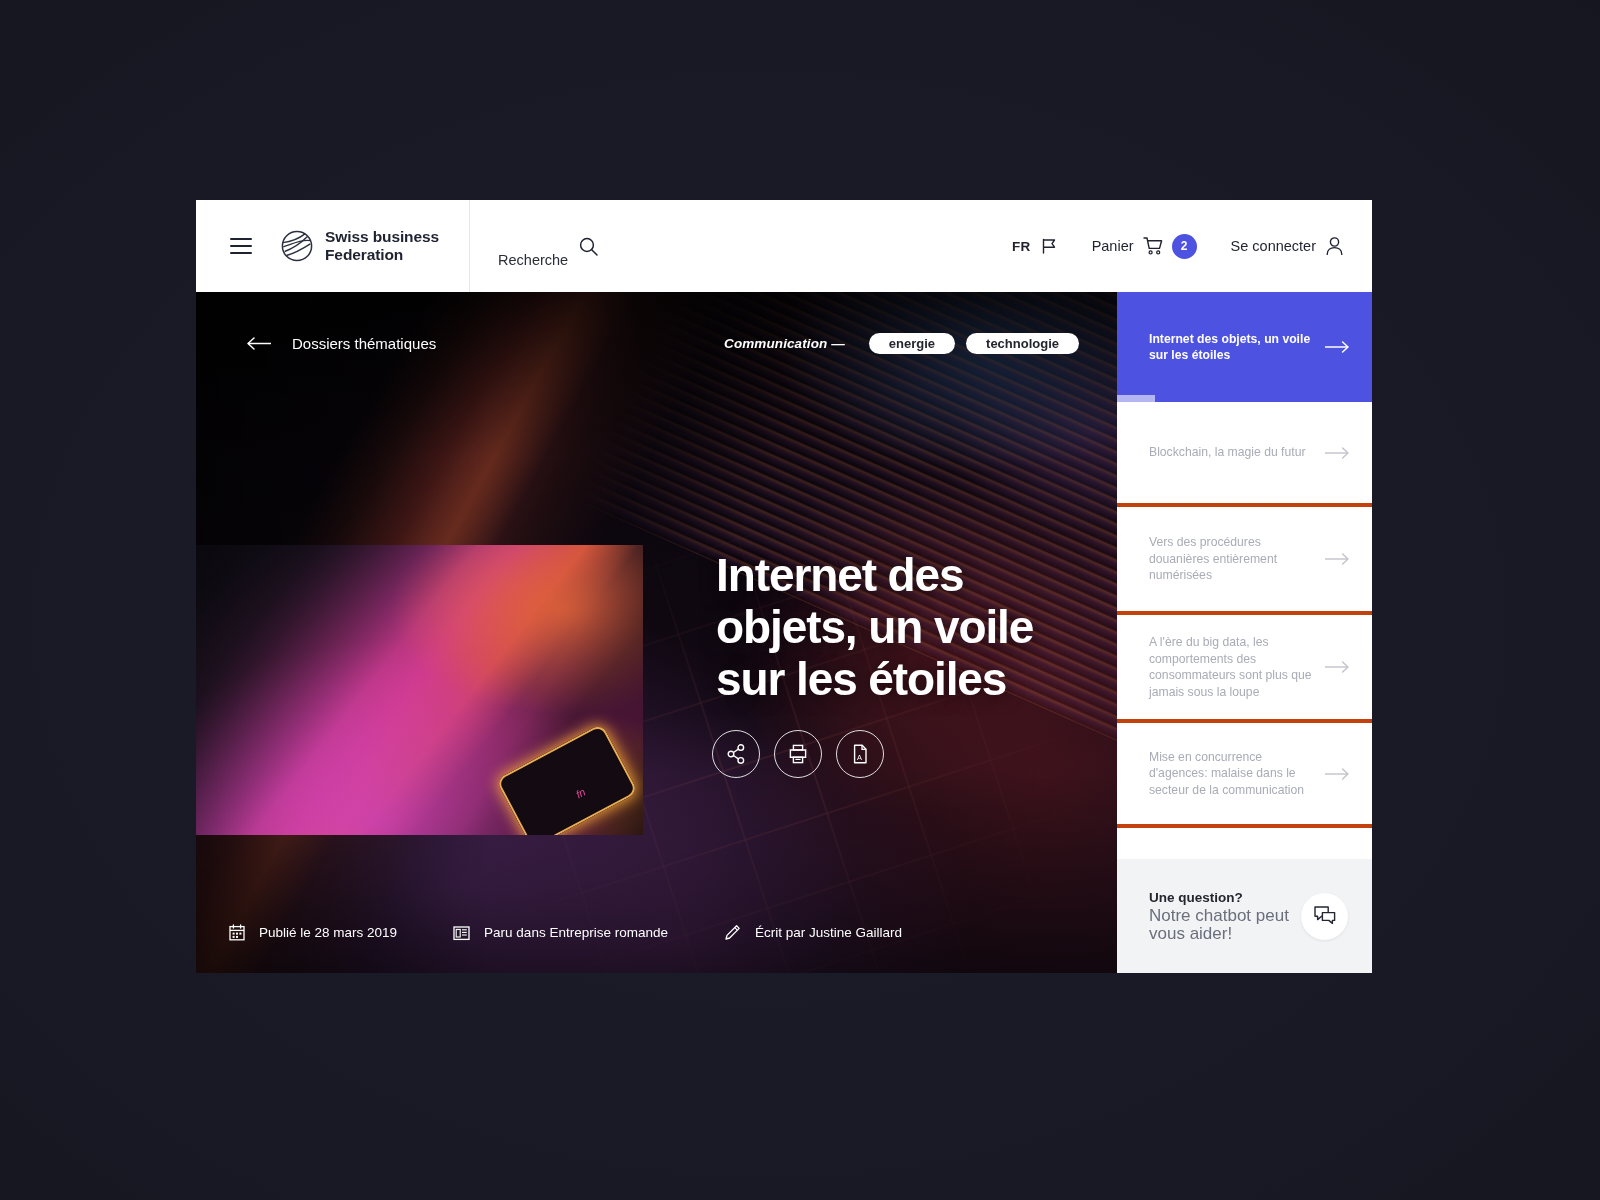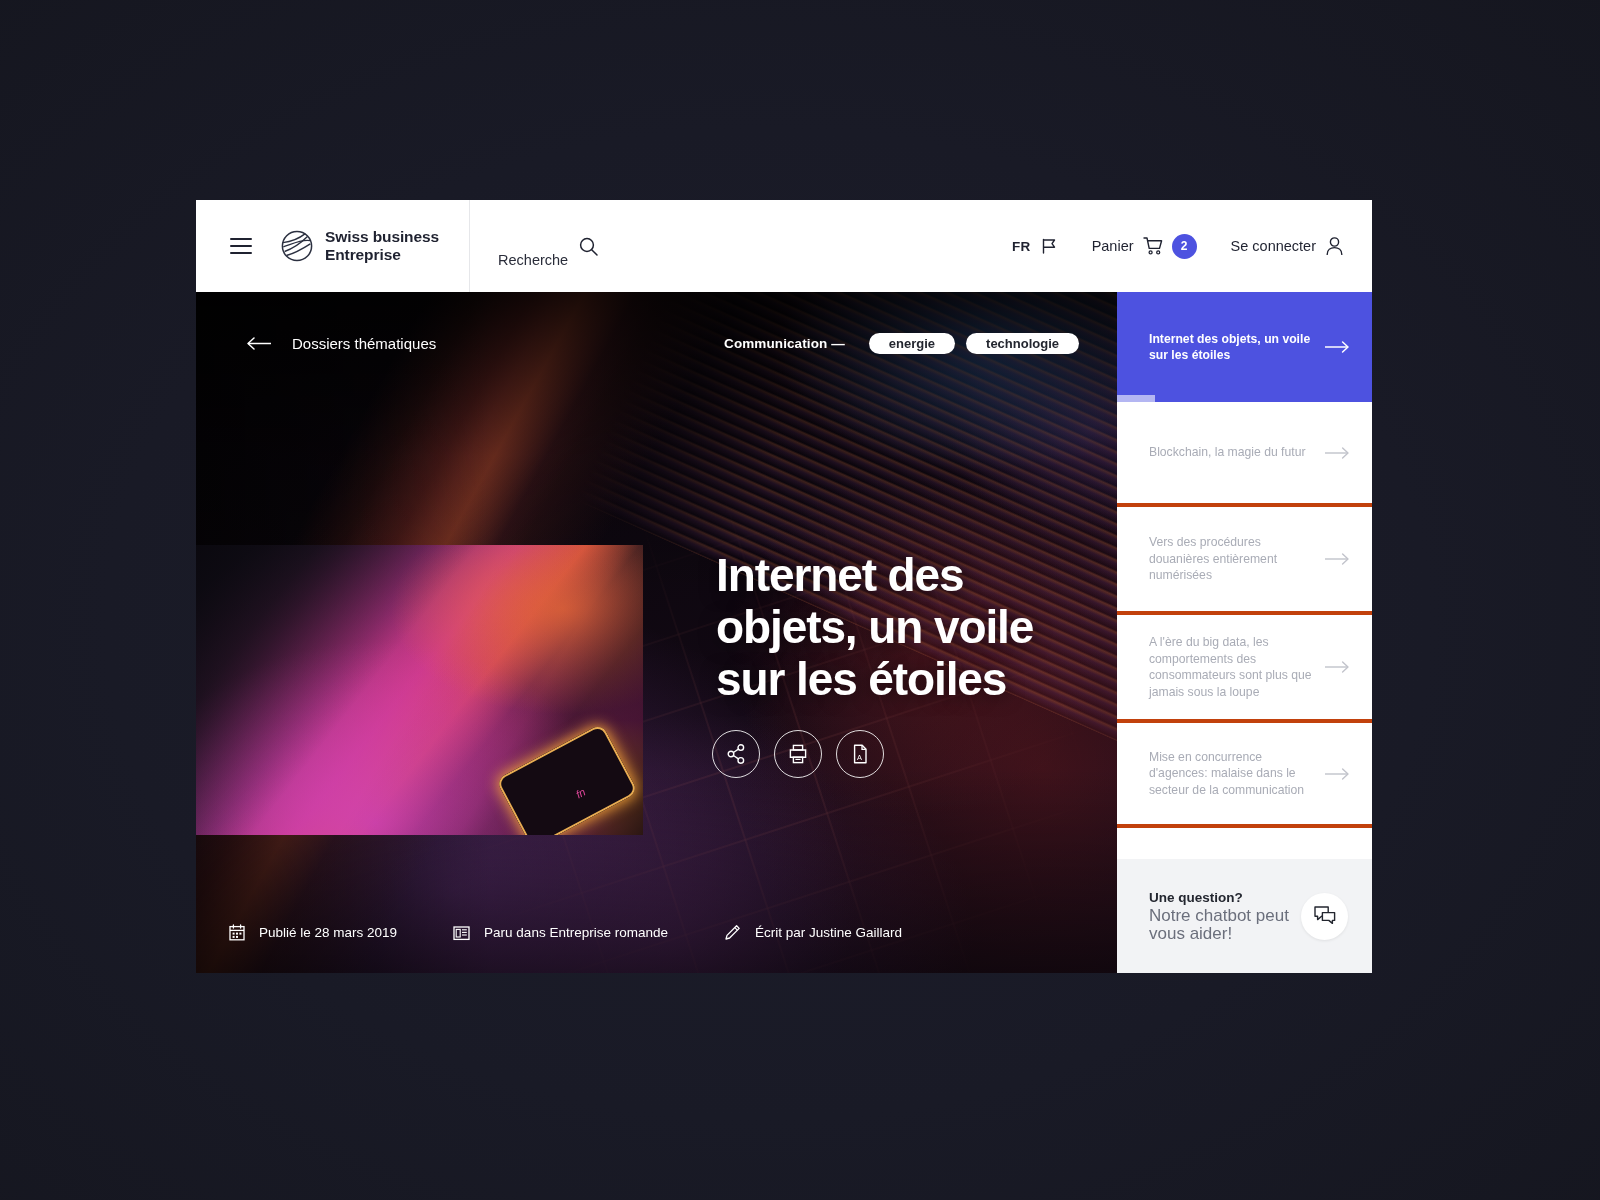--- a/index.html
+++ b/index.html
@@ -196,21 +196,21 @@
     display: flex; align-items: center; gap: 20px;
     cursor: pointer;
   }
   .back-link .txt { color: #fff; font-size: 15px; }
   .hero-tags {
     margin-left: auto;
     display: flex; align-items: center; gap: 11px;
   }
   .tag-section {
     color: #ffffff; font-size: 13.5px; font-weight: bold;
-    margin-right: 13px; letter-spacing: .1px;
+    margin-right: 13px; letter-spacing: .1px; font-style: italic;
   }
   .pill {
     background: #ffffff; color: #23262f;
     font-size: 13px; font-weight: bold;
     border-radius: 18px;
     padding: 3px 20px;
     cursor: pointer; white-space: nowrap;
   }
 
   
@@ -383,21 +383,21 @@
 
         <svg class="logo-mark" viewBox="0 0 34 34">
           <circle cx="17" cy="17" r="14.6" fill="none" stroke="#2b3040" stroke-width="1.5"></circle>
           <path d="M4.6 22.5 C12 20 21 14 27.5 7.6" fill="none" stroke="#2b3040" stroke-width="1.4"></path>
           <path d="M3.3 17.8 C11 15.5 21.5 10 30.1 11.6" fill="none" stroke="#2b3040" stroke-width="1.4"></path>
           <path d="M6.4 26.5 C13.5 24.5 23 19.5 30.3 14.8" fill="none" stroke="#2b3040" stroke-width="1.4"></path>
           <path d="M2.9 13.6 C10 12.8 19 9.5 25.3 4.6" fill="none" stroke="#2b3040" stroke-width="1.4"></path>
         </svg>
 
         <div class="brand-name">Swiss business
-Entreprise</div>
+Federation</div>
       </div>
 
       <div class="header-search">
         <span class="label">Recherche</span>
         <svg width="19" height="19" viewBox="0 0 19 19">
           <circle cx="8" cy="8" r="6.4" fill="none" stroke="#1f2230" stroke-width="1.5"></circle>
           <line x1="12.7" y1="12.7" x2="18" y2="18" stroke="#1f2230" stroke-width="1.5" stroke-linecap="round"></line>
         </svg>
       </div>
 

